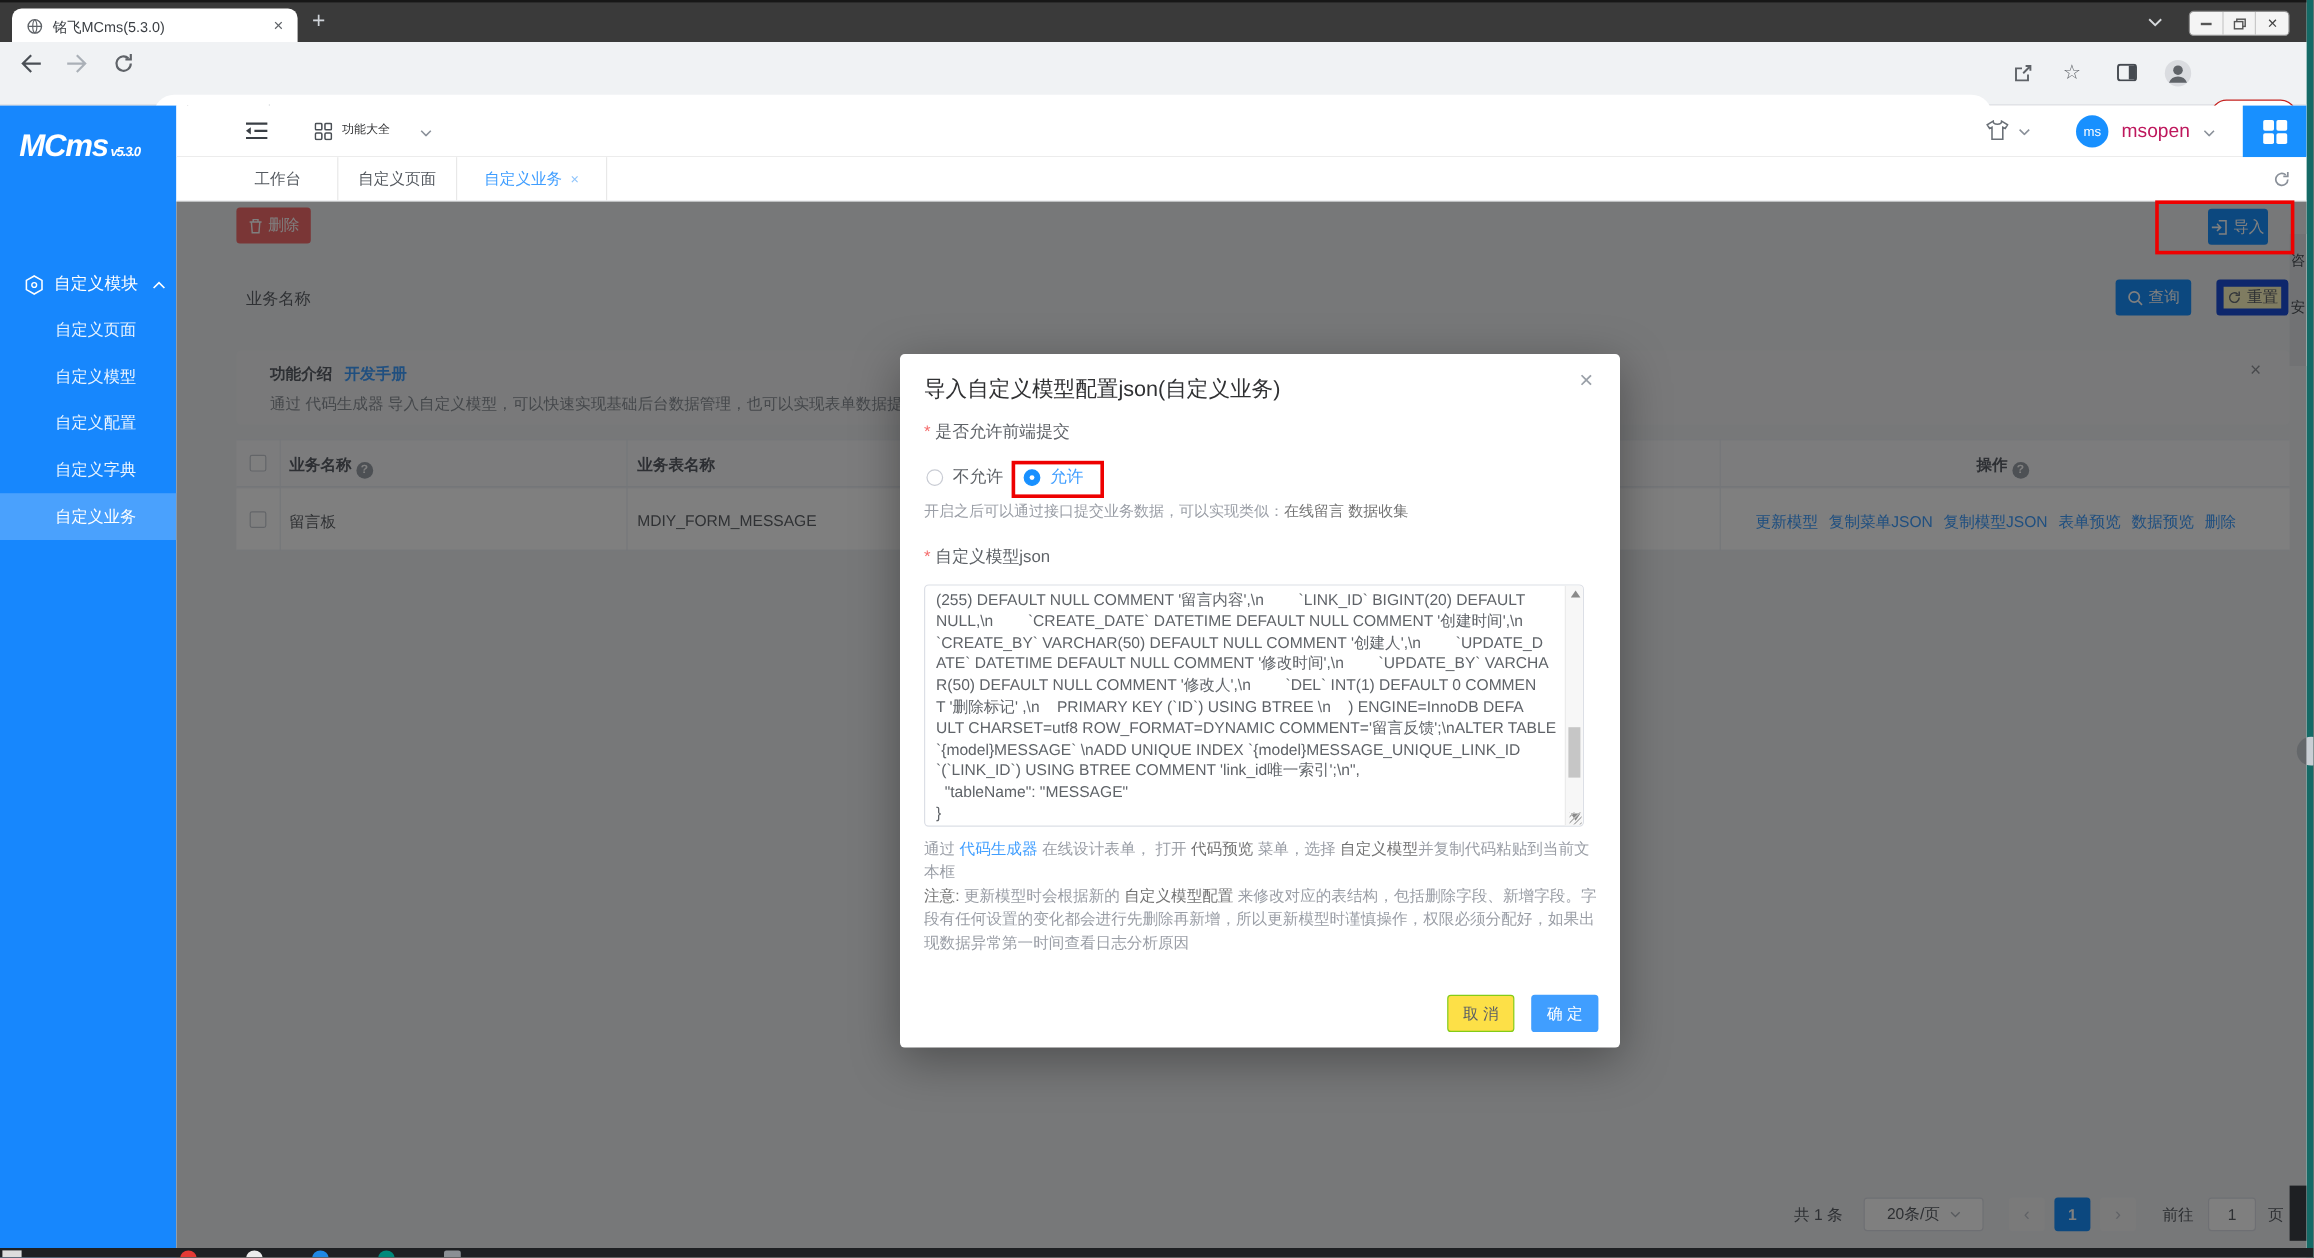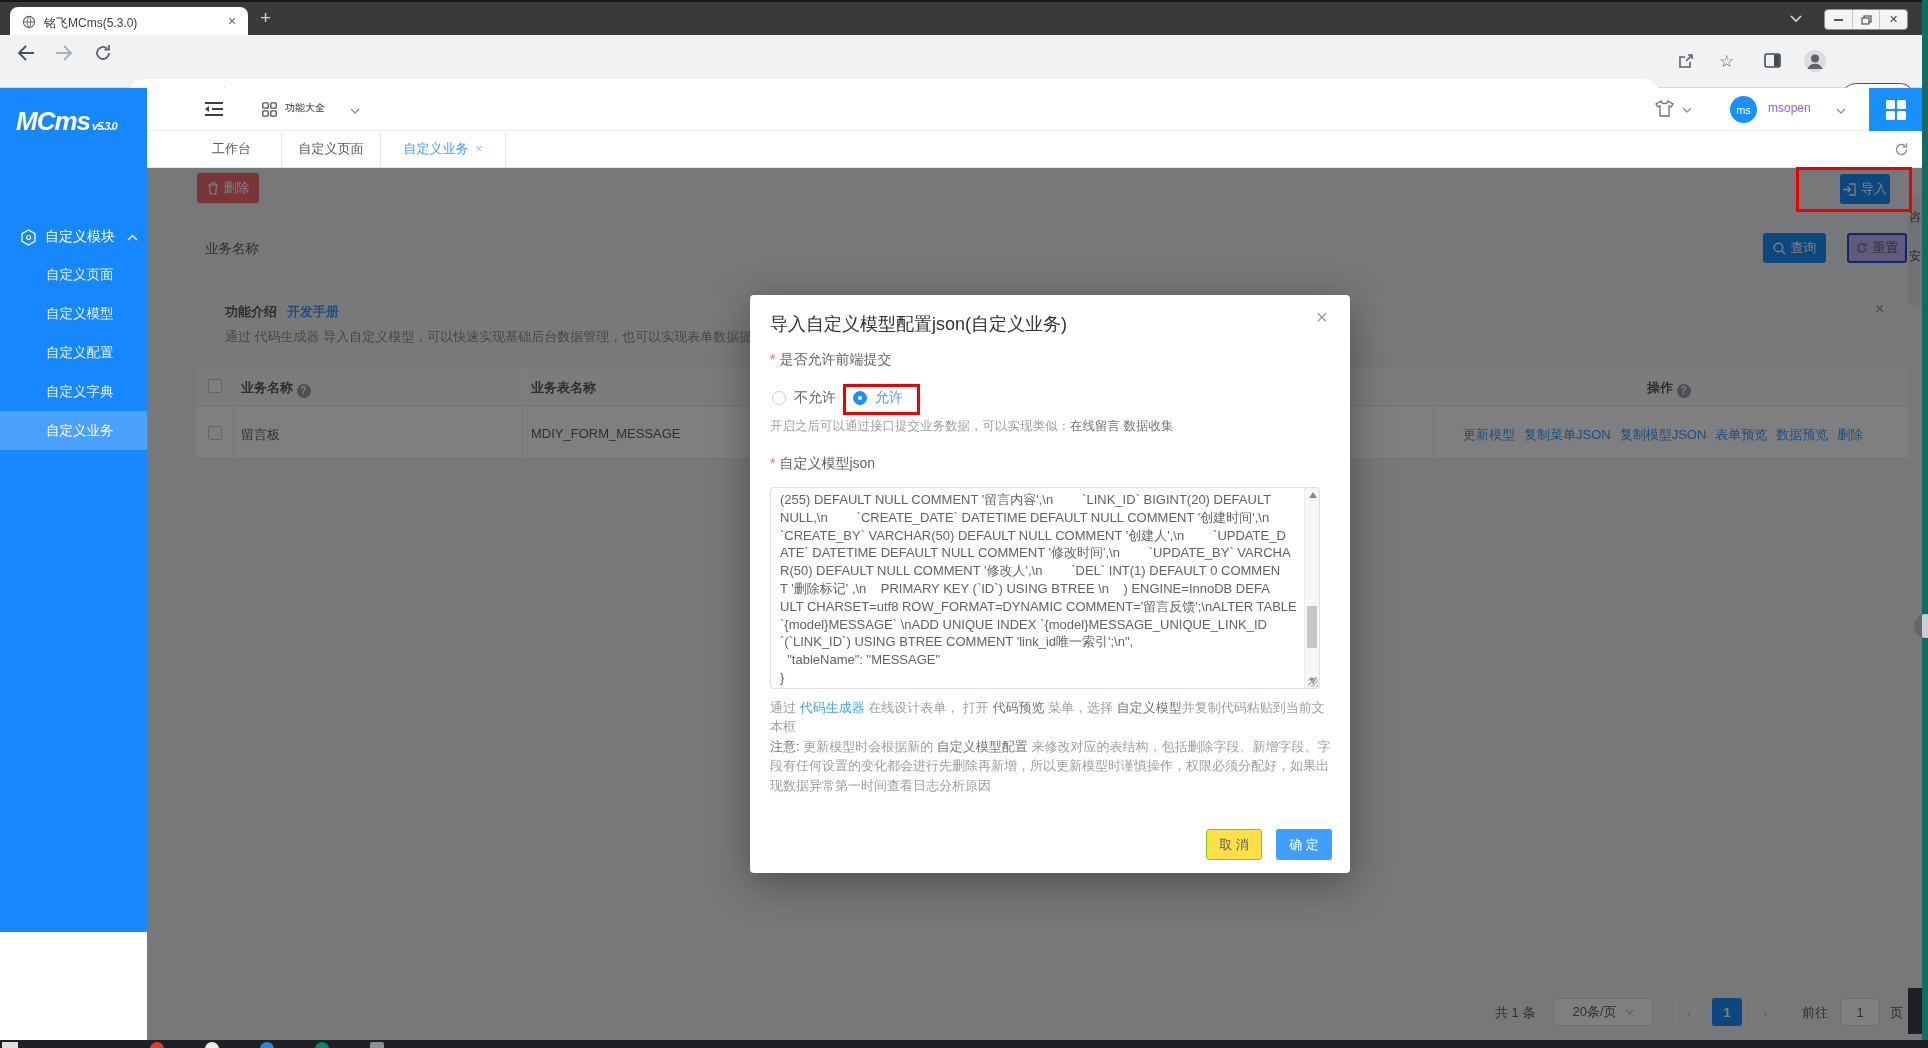--- a/index.html
+++ b/index.html
@@ -10,32 +10,32 @@
 
 #tabstrip{position:absolute;left:0;top:0;width:1922px;height:35px;background:#3a3a3a;border-top:2px solid #171717}
 .btab{position:absolute;left:10px;top:5px;width:238px;height:30px;background:#fff;border-radius:8px 8px 0 0;font-size:12px;color:#3b3f44}
 #toolbar{position:absolute;left:0;top:35px;width:1922px;height:53px;background:#f0f2f4;border-bottom:1px solid #d8dade}
 #omnibox{position:absolute;left:128px;top:44px;width:1532px;height:35px;background:#fff;border-radius:17px}
 .winbox{position:absolute;left:1824px;top:7px;width:84px;height:21px;background:#f4f4f4;border:1px solid #8f8f8f;border-radius:4px;display:flex}
 .winbox>div{flex:1;display:flex;align-items:center;justify-content:center;border-right:1px solid #c9c9c9;color:#444;font-size:10px}
 .winbox>div:last-child{border-right:none}
 .updatepill{position:absolute;left:1842px;top:48px;width:72px;height:27px;border:1.5px solid #c5221f;border-radius:14px;display:flex;align-items:center;justify-content:center;gap:7px;color:#c5221f;font-size:13px;background:#fff}
 
-#sidebar{position:absolute;left:0;top:88px;width:147px;height:844px;background:#1787fd;color:#fff}
+#sidebar{position:absolute;left:0;top:88px;width:147px;height:960px;background:#1787fd;color:#fff}
 .sitem{position:absolute;left:0;width:147px;height:39px;font-size:13.5px;color:#eaf4ff;display:flex;align-items:center;padding-left:46px}
 .sitem.active{background:#4aa1fd;color:#fff}
 #appheader{position:absolute;left:147px;top:88px;width:1775px;height:43px;background:#fff;border-bottom:1px solid #ececec}
 #tabsrow{position:absolute;left:147px;top:131px;width:1775px;height:37px;background:#fff;border-bottom:1px solid #e4e7ea}
 .ptab{position:absolute;top:0;height:36px;display:flex;align-items:center;justify-content:center;font-size:13px;color:#555a60;border-right:1px solid #e8e8e8;gap:7px}
 .ptab.active{color:#409eff}
 #content{position:absolute;left:147px;top:168px;width:1775px;height:872px;background:#eef0f3}
 .btn{position:absolute;display:flex;align-items:center;justify-content:center;font-size:13px;border-radius:3px;gap:5px}
 .btn.primary{background:#1890ff;color:#fff}
 .btn.danger{background:#f56c6c;color:#fff}
-.btn.plain{background:#c4b5fd;border:2px solid #1d4ed8;color:#5a5e66}
+.btn.plain{background:#fef9c3;border:6px solid #1d4ed8;color:#5a5e66}
 .cb{position:absolute;width:14px;height:14px;border:1px solid #c6cad1;border-radius:2px;background:#fff}
 .help{display:inline-block;width:14px;height:14px;border-radius:50%;background:#9aa0a8;color:#fff;font-size:10px;line-height:14px;text-align:center;vertical-align:-2px}
 .link{color:#409eff}
 .thead{position:absolute;font-size:13px;font-weight:bold;color:#5a5e66}
 .tcell{position:absolute;font-size:13px;color:#5f6368}
 .vline{position:absolute;width:1px;background:#e9edf3}
 #overlay{position:absolute;left:147px;top:168px;width:1775px;height:872px;background:rgba(0,0,0,0.5);z-index:40}
 
 #modal{position:absolute;left:750px;top:295px;width:600px;height:578px;background:#fff;border-radius:4px;box-shadow:0 10px 40px rgba(0,0,0,.35);z-index:50}
 .mlabel{position:absolute;font-size:14px;color:#5f6368}
@@ -216,21 +216,21 @@
         </svg>
     </span>
     <span class="abs" style="left:1535px;top:19px">
       <svg width="10" height="6" viewBox="0 0 10 6">
           <path d="M1 1l4 4 4-4" fill="none" stroke="#8a9099" stroke-width="1.3"></path>
         </svg>
     </span>
     <span class="abs" style="left:1583px;top:8px;width:27px;height:27px;border-radius:50%;background:#1890ff;color:#fff;font-size:11px;display:flex;align-items:center;justify-content:center">
       <span>ms</span>
     </span>
-    <span class="abs" style="left:1621px;top:13px;font-size:12px;color:#8b5cf6">msopen</span>
+    <span class="abs" style="left:1621px;top:13px;font-size:16px;color:#be185d">msopen</span>
     <span class="abs" style="left:1689px;top:20px">
       <svg width="10" height="6" viewBox="0 0 10 6">
           <path d="M1 1l4 4 4-4" fill="none" stroke="#8a9099" stroke-width="1.3"></path>
         </svg>
     </span>
     <div class="abs" style="left:1722px;top:0;width:53px;height:43px;background:#1890ff;display:flex;align-items:center;justify-content:center">
       <svg width="22" height="22" viewBox="0 0 22 22">
           <rect x="1" y="1" width="9" height="9" rx="1.5" fill="#fff"></rect>
           <rect x="12" y="1" width="9" height="9" rx="1.5" fill="#fff"></rect>
           <rect x="1" y="12" width="9" height="9" rx="1.5" fill="#fff"></rect>

